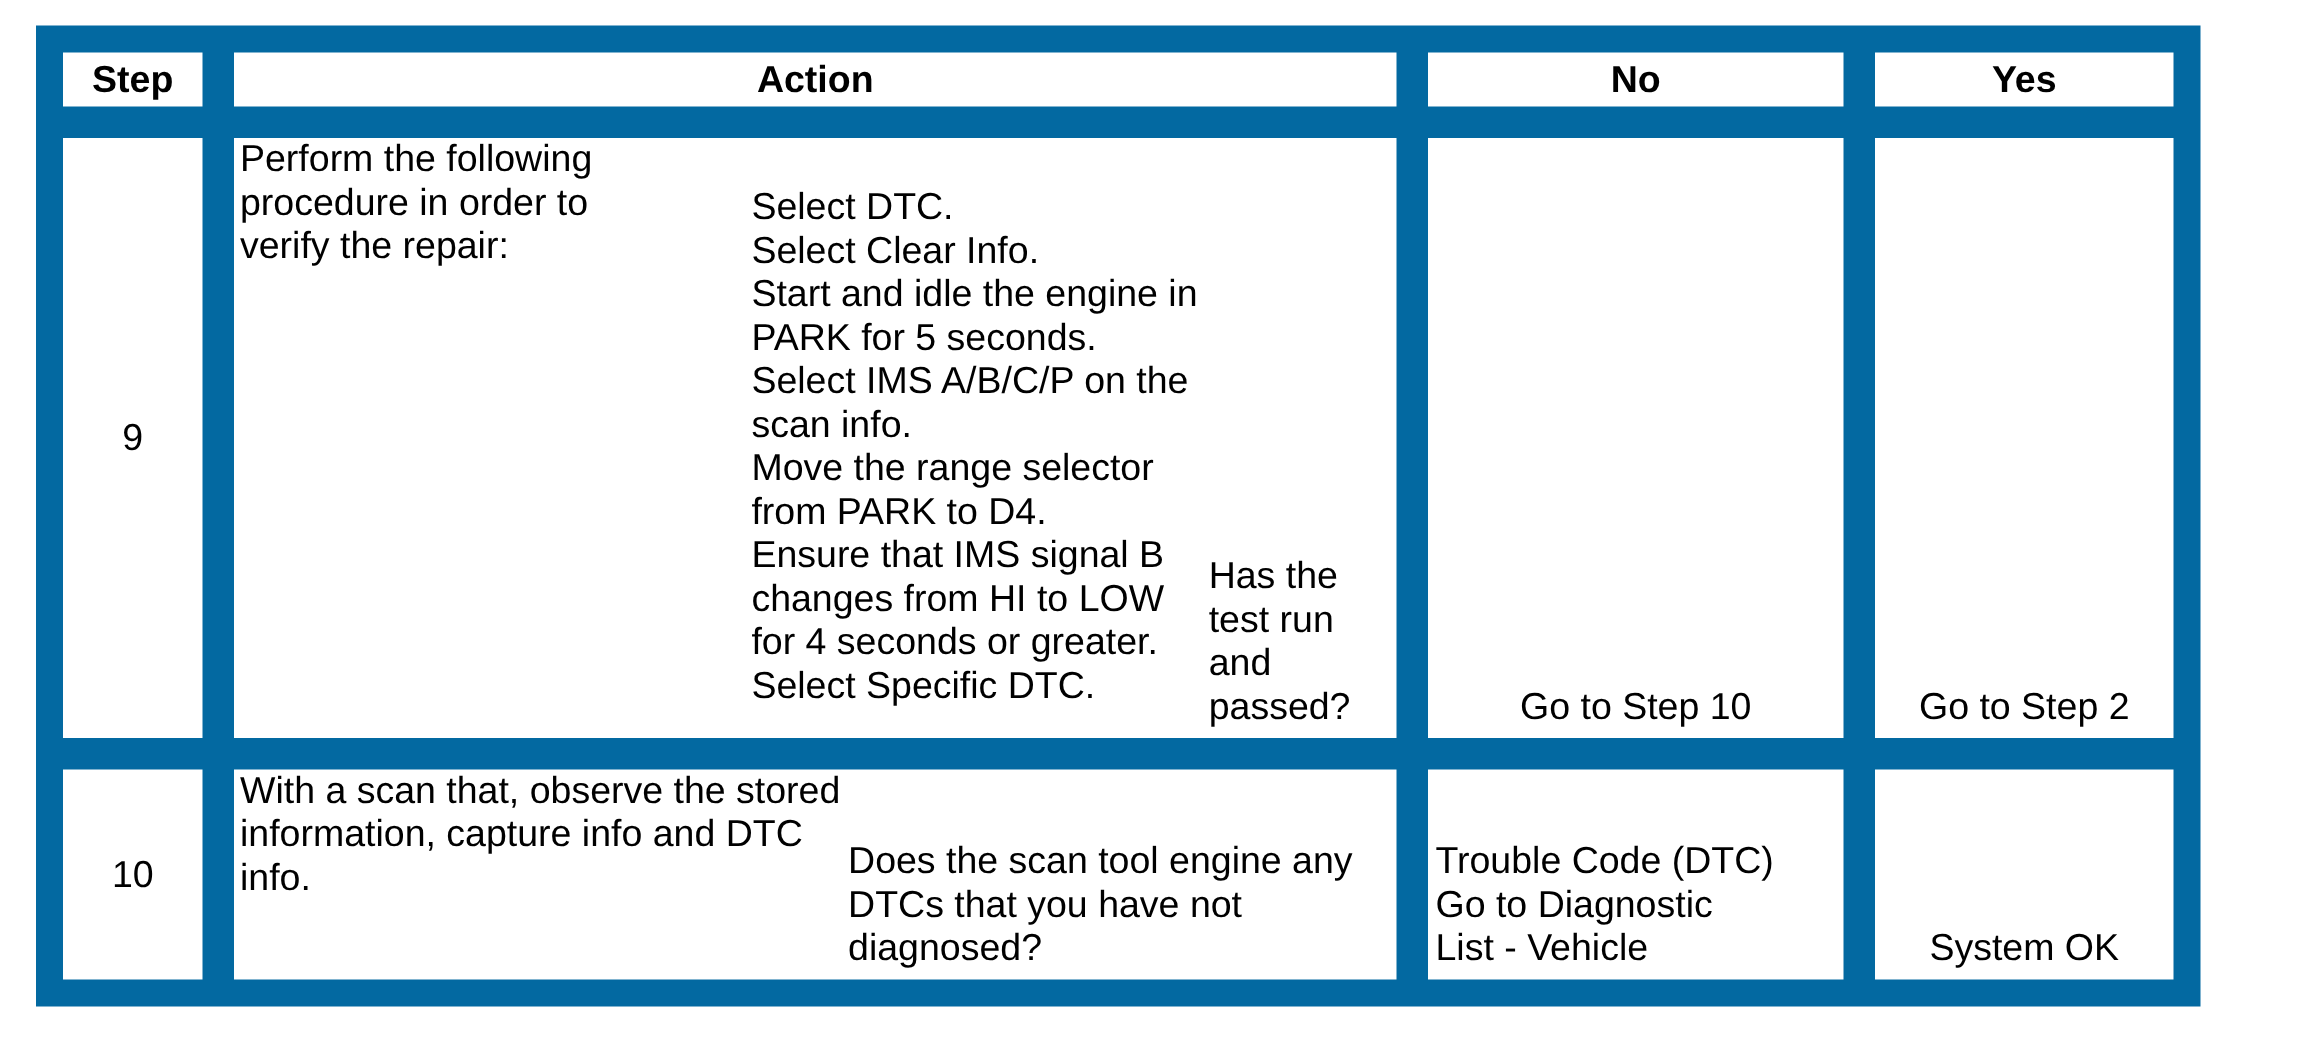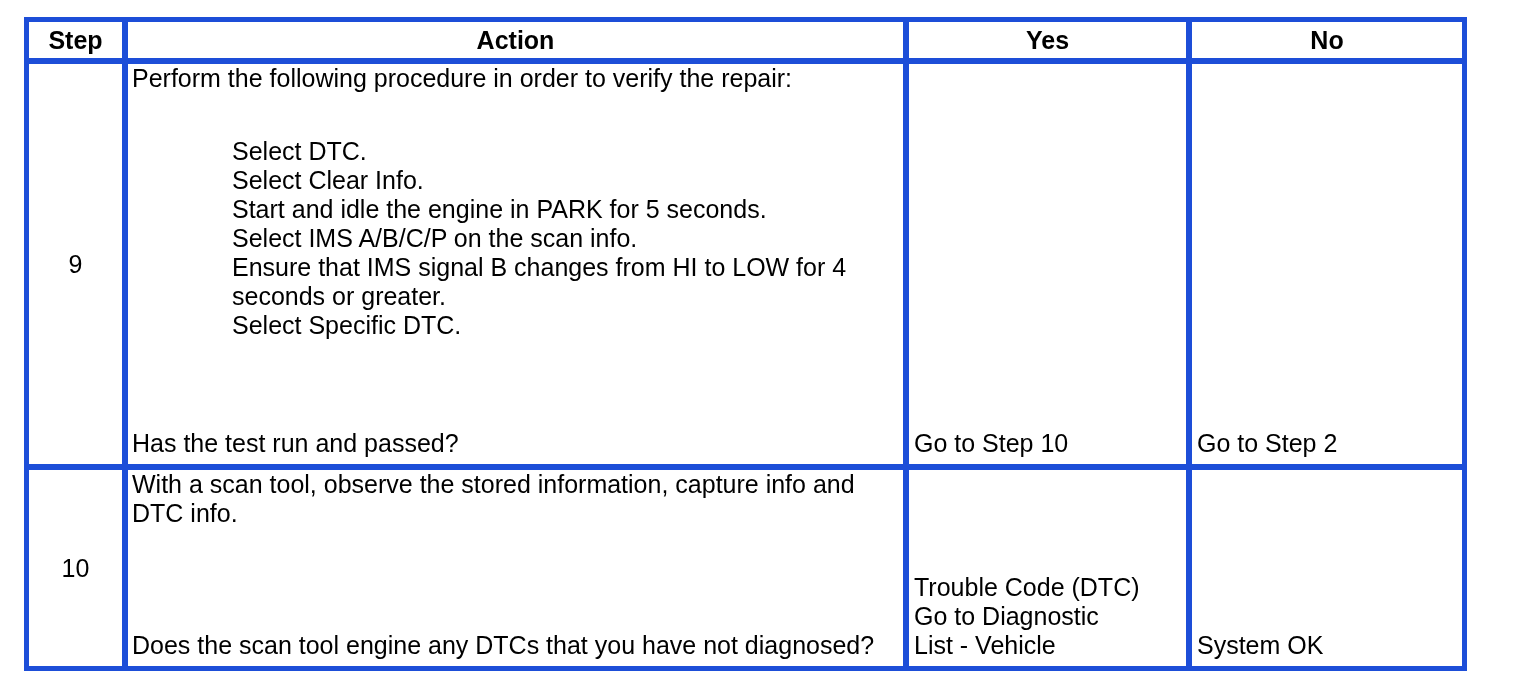--- a/index.html
+++ b/index.html
@@ -19,110 +19,111 @@
     font-size: 25px;
     line-height: 29px;
   }
   .diag-table {
     position: absolute;
     left: 24px;
     top: 17px;
     width: 1443px;
     height: 654px;
     box-sizing: border-box;
-    background: #1d4ed8;            
+    background: #0369a1;            
     display: grid;
     grid-template-columns: 93px 775px 277px 1fr;
     grid-template-rows: 36px 400px 1fr;
-    gap: 6px;
-    padding: 5px;
+    gap: 21px;
+    padding: 18px;
   }
   .cell {
     background: #ffffff;
     box-sizing: border-box;
     overflow: hidden;
   }
   .header-cell {
     display: flex;
     align-items: center;
     justify-content: center;
     font-weight: bold;
   }
   .step-cell {
     display: flex;
     align-items: center;
     justify-content: center;
   }
   .action-cell {
     display: flex;
-    flex-direction: column;
+    flex-direction: row;
     padding: 0 6px 6px 4px;
   }
   .substeps {
-    margin-top: 44px;
+    margin-top: 32px;
     margin-left: 100px;
   }
   .question {
     margin-top: auto;
   }
   .result-cell {
     display: flex;
     flex-direction: column;
     justify-content: flex-end;
     padding: 0 5px 6px 5px;
   }
-  .result-center { }
+  .result-center { text-align: center; }
   .result-left   { text-align: left; }
 </style>
 </head>
 <body>
 
 <div class="page">
   <div class="diag-table">
 
     <div class="cell header-cell">
       <span>Step</span>
     </div>
     <div class="cell header-cell">
       <span>Action</span>
     </div>
     <div class="cell header-cell">
-      <span>Yes</span>
+      <span>No</span>
     </div>
     <div class="cell header-cell">
-      <span>No</span>
+      <span>Yes</span>
     </div>
 
     <div class="cell step-cell">
       <span>9</span>
     </div>
     <div class="cell action-cell">
       <div>Perform the following procedure in order to verify the repair:</div>
       <div class="substeps">
         <div>Select DTC.</div>
         <div>Select Clear Info.</div>
         <div>Start and idle the engine in PARK for 5 seconds.</div>
         <div>Select IMS A/B/C/P on the scan info.</div>
+        <div>Move the range selector from PARK to D4.</div>
         <div>Ensure that IMS signal B changes from HI to LOW for 4 seconds or greater.</div>
         <div>Select Specific DTC.</div>
       </div>
       <div class="question">Has the test run and passed?</div>
     </div>
     <div class="cell result-cell result-center">
       <div>Go to Step 10</div>
     </div>
     <div class="cell result-cell result-center">
       <div>Go to Step 2</div>
     </div>
 
     <div class="cell step-cell">
       <span>10</span>
     </div>
     <div class="cell action-cell">
-      <div>With a scan tool, observe the stored information, capture info and DTC info.</div>
+      <div>With a scan that, observe the stored information, capture info and DTC info.</div>
       <div class="question">Does the scan tool engine any DTCs that you have not diagnosed?</div>
     </div>
     <div class="cell result-cell result-left">
       <div>
         <div>Trouble Code (DTC)</div>
         <div>Go to Diagnostic</div>
         <div>List - Vehicle</div>
       </div>
     </div>
     <div class="cell result-cell result-center">

